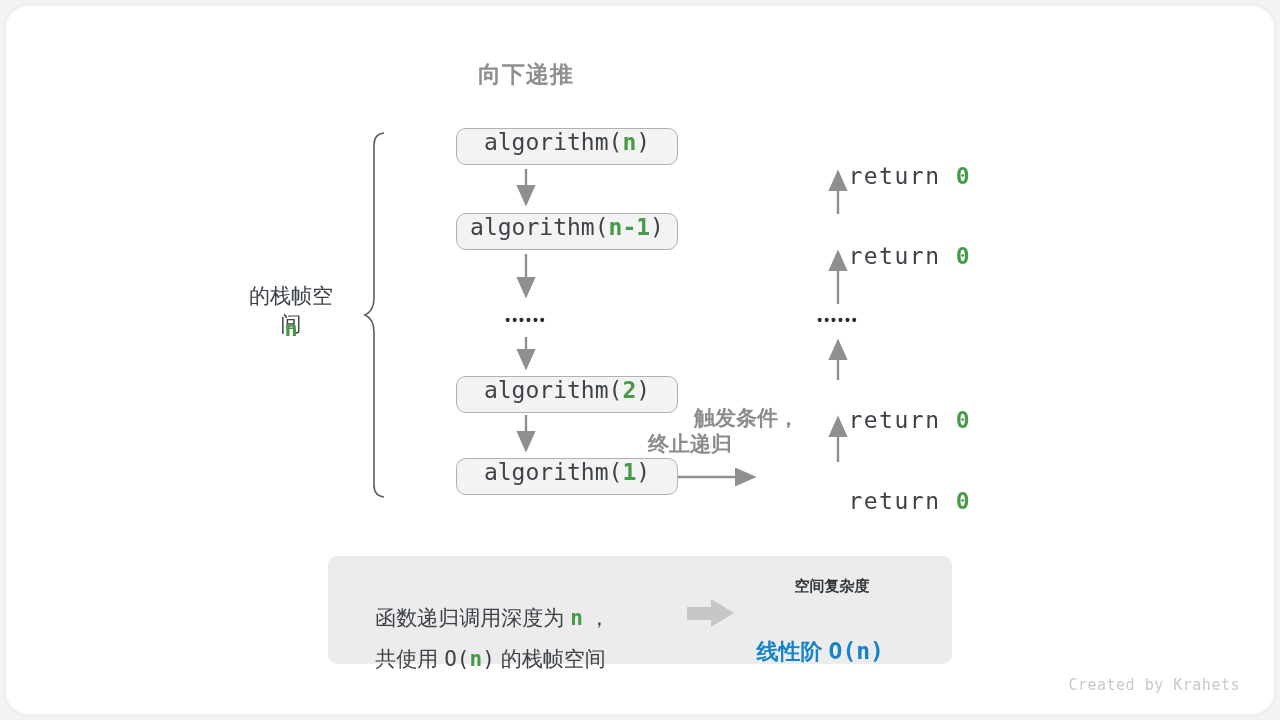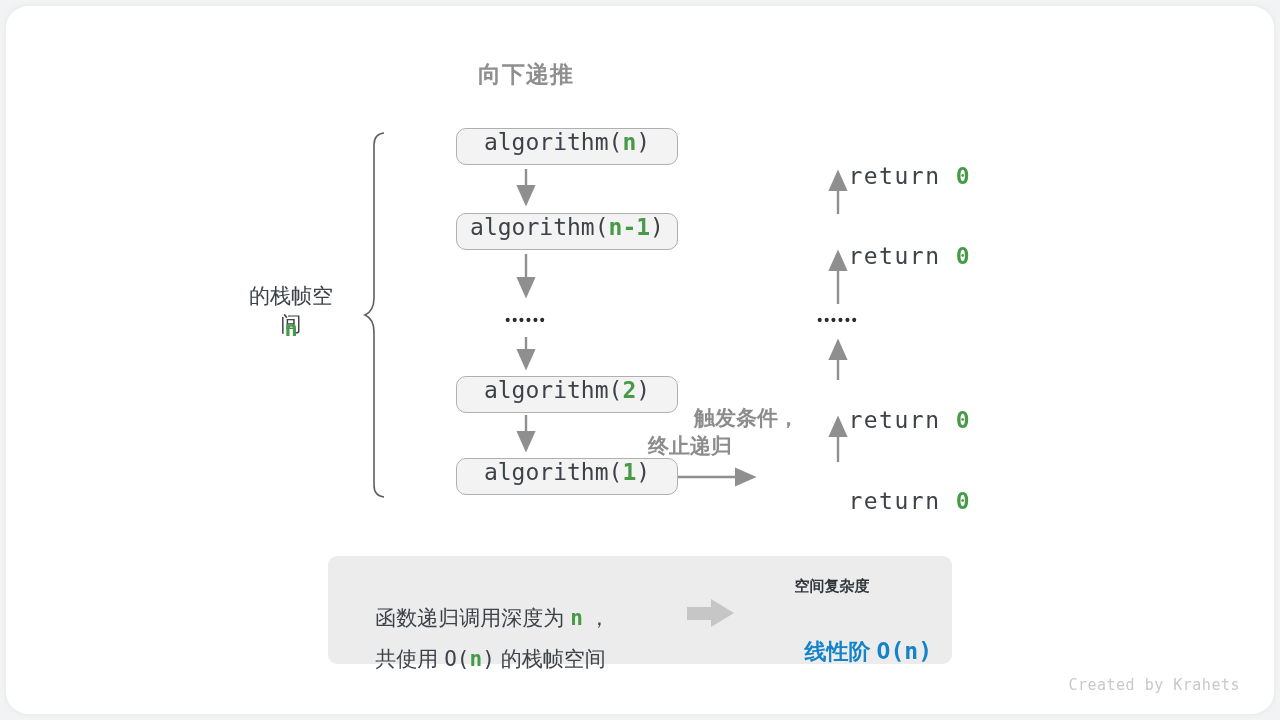--- a/index.html
+++ b/index.html
@@ -64,21 +64,21 @@
   }
   .sum-line{
     font-size:21px;color:#3d4248;white-space:pre;line-height:26px;
   }
   .sum-line .code{font-size:21px;}
   .result-title{
     left:732px;width:200px;text-align:center;
     font-weight:700;font-size:15px;color:#30353a;
   }
   .result-value{
-    left:732px;width:200px;text-align:right;
+    left:732px;width:200px;text-align:left;
     font-weight:700;font-size:22px;color:#1583c8;white-space:pre;
   }
   .result-value .code{color:#1583c8;font-size:23px;font-weight:700;}
   .block-arrow-rect{
     left:687px;top:607px;width:25px;height:13px;background:#c6c6c6;
   }
   .block-arrow-tri{
     left:711px;top:599px;width:0;height:0;
     border-left:23px solid #c6c6c6;
     border-top:14.5px solid transparent;
@@ -150,21 +150,21 @@
   </div>
   <div class="abs dots" style="left:770px;top:313px;width:136px;">••••••</div>
   <div class="abs ret code" style="top:381px;">
     <span>return </span><span class="green">0</span>
   </div>
   <div class="abs ret code" style="top:462px;">
     <span>return </span><span class="green">0</span>
   </div>
 
   <div class="abs trigger" style="left:648px;top:405px;margin-left:46px;">触发条件，</div>
-  <div class="abs trigger" style="left:648px;top:433px;">终止递归</div>
+  <div class="abs trigger" style="left:648px;top:433px;font-family:Liberation Mono, monospace;">终止递归</div>
 
   <div class="abs summary-card"></div>
   <div class="abs sum-line" style="left:352px;top:579px;">
     <span>函数递归调用深度为 </span><span class="code green">n</span><span> ，</span>
   </div>
   <div class="abs sum-line" style="left:352px;top:620px;">
     <span>共使用 </span><span class="code">O(</span><span class="code green">n</span><span class="code">)</span><span> 的栈帧空间</span>
   </div>
 
   <div class="abs block-arrow-rect"></div>

